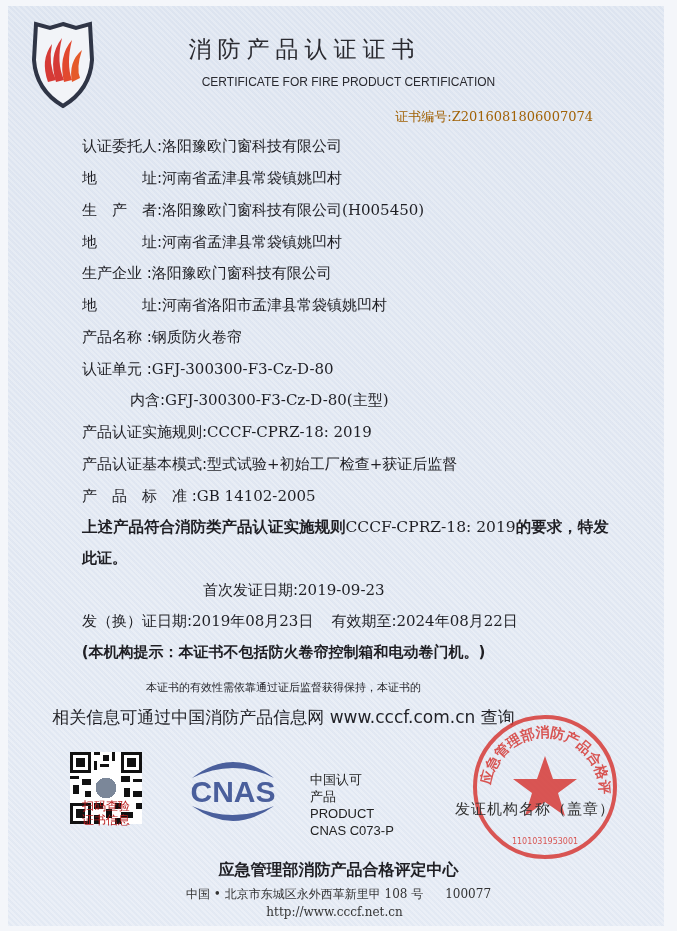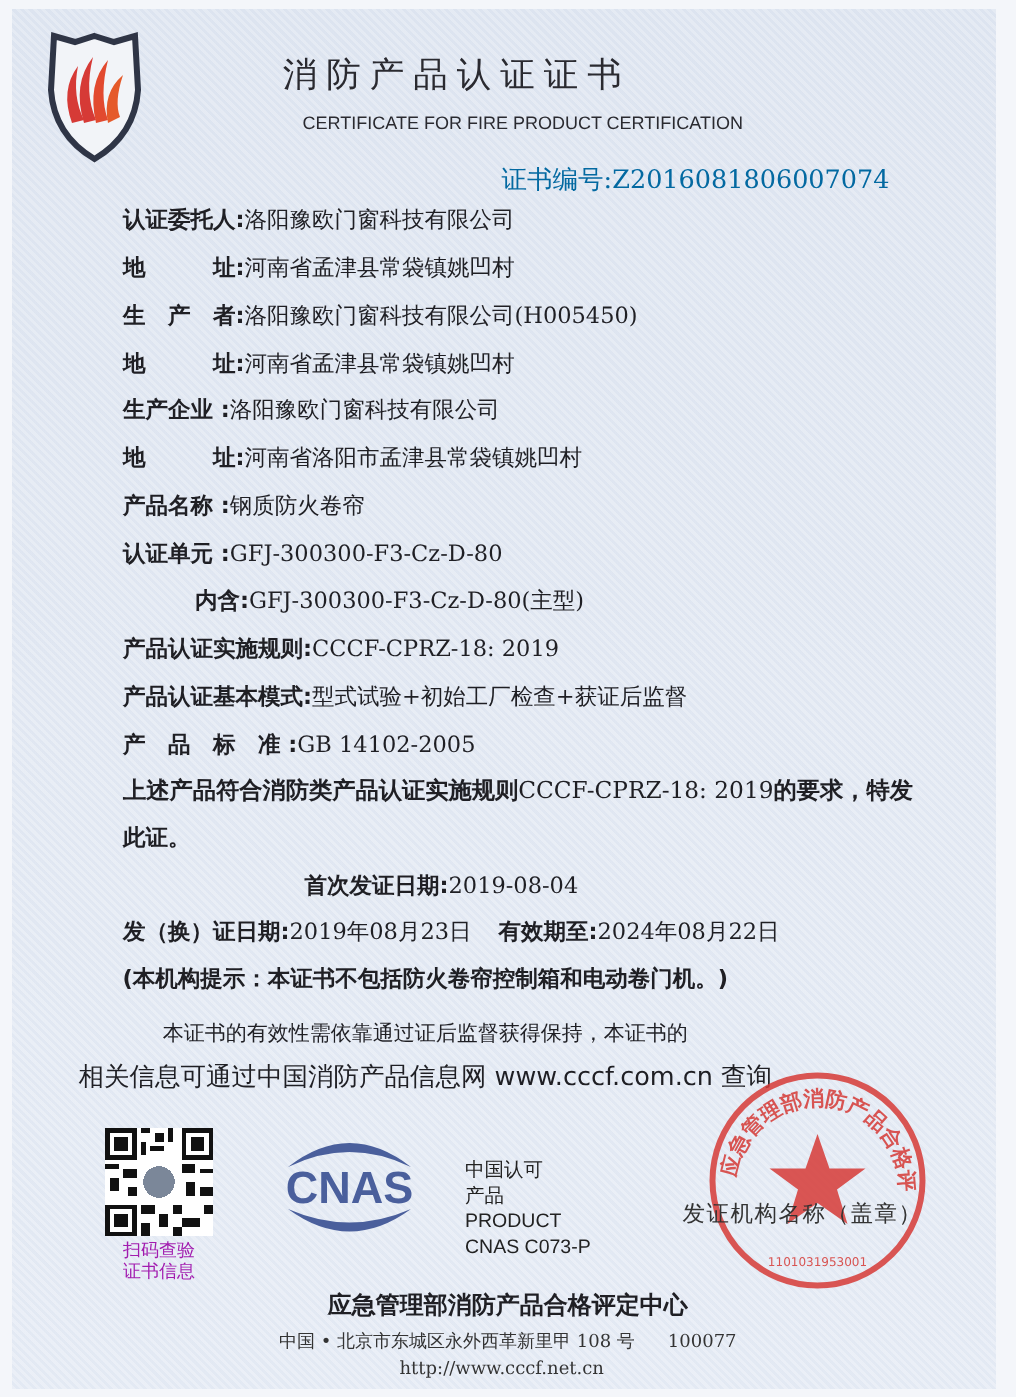--- a/index.html
+++ b/index.html
@@ -7,29 +7,29 @@
          font-family:"DejaVu Serif", serif; color:#1f1f24; }
   .paper { position:absolute; left:8px; top:6px; width:656px; height:920px;
            background:
              repeating-linear-gradient(45deg, rgba(255,255,255,0.18) 0 2px, rgba(200,210,230,0.10) 2px 4px),
              linear-gradient(180deg,#dfe6f1 0%,#e3e9f3 50%,#e6ecf5 100%); }
   .logo { position:absolute; left:30px; top:20px; width:66px; height:90px; }
   .title { position:absolute; left:0; width:609px; top:34px; text-align:center; font-size:23px;
            letter-spacing:6px; color:#2a2a30; font-family:Liberation Mono, monospace; }
   .subtitle { position:absolute; left:0; width:677px; top:75px; text-align:center; font-size:12px;
               font-family:"Liberation Sans", sans-serif; color:#2a2a30; padding-left:20px; box-sizing:border-box; }
-  .certno { position:absolute; right:84px; top:108px; font-size:17px; color:#0369a1; }
+  .certno { position:absolute; right:84px; top:108px; font-size:13px; color:#a16207; }
   .row { position:absolute; left:82px; font-size:15px; white-space:nowrap; }
-  .lbl { font-weight:bold; font-family:"DejaVu Sans", sans-serif; display:inline-block; }
+  .lbl { font-weight:normal; font-family:"DejaVu Sans", sans-serif; display:inline-block; }
   .val { font-family:"DejaVu Serif", serif; }
   .bold { font-weight:bold; font-family:Liberation Serif, serif; }
   .center { position:absolute; left:0; width:567px; text-align:center; font-size:15px;
             font-family:"DejaVu Sans", sans-serif; }
   .qr { position:absolute; left:70px; top:752px; width:72px; height:72px; background:#fff; }
-  .qr-cap { position:absolute; left:66px; top:826px; width:80px; text-align:center; font-size:12px; line-height:14px; color:#a21caf; }
+  .qr-cap { position:absolute; left:66px; top:799px; width:80px; text-align:center; font-size:12px; line-height:14px; color:#b91c1c; }
   .cnas { position:absolute; left:178px; top:752px; width:110px; height:78px; }
   .cnas-text { position:absolute; left:310px; top:752px; font-size:13px; line-height:17px; font-family:"Liberation Sans", sans-serif; color:#222;margin-top:19px; }
   .stamp { position:absolute; left:470px; top:712px; width:150px; height:150px; }
   .issuer { position:absolute; left:455px; top:800px; font-size:15px; letter-spacing:1px; color:#333;text-align:center; }
   .org { position:absolute; left:0; width:677px; top:860px; text-align:center; font-size:16px; font-weight:bold; font-family:"DejaVu Sans", sans-serif; }
   .addr { position:absolute; left:0; width:677px; top:886px; text-align:center; font-size:12px; color:#333; }
   .addr .zip { margin-left:22px;margin-top:48px; }
   .url { position:absolute; left:0; width:669px; top:905px; text-align:center; font-size:12px; color:#333; }
 </style>
 </head>
@@ -60,25 +60,25 @@
 <div class="row" style="top:328px"><span class="lbl">产品名称 :</span><span class="val">钢质防火卷帘</span></div>
 <div class="row" style="top:360px"><span class="lbl">认证单元 :</span><span class="val">GFJ-300300-F3-Cz-D-80</span></div>
 <div class="row" style="top:391px; left:130px"><span class="lbl">内含:</span><span class="val">GFJ-300300-F3-Cz-D-80(主型)</span></div>
 <div class="row" style="top:423px"><span class="lbl">产品认证实施规则:</span><span class="val">CCCF-CPRZ-18: 2019</span></div>
 <div class="row" style="top:455px"><span class="lbl">产品认证基本模式:</span><span class="val">型式试验+初始工厂检查+获证后监督</span></div>
 <div class="row" style="top:487px"><span class="lbl">产　品　标　准 :</span><span class="val">GB 14102-2005</span></div>
 
 <div class="row" style="top:517px; font-size:15.5px"><span class="bold">上述产品符合消防类产品认证实施规则</span><span class="val">CCCF-CPRZ-18: 2019</span><span class="bold">的要求，特发</span></div>
 <div class="row" style="top:549px"><span class="bold">此证。</span></div>
 
-<div class="row" style="top:581px; left:203px"><span class="lbl">首次发证日期:</span><span class="val">2019-08-04</span></div>
+<div class="row" style="top:581px; left:203px"><span class="lbl">首次发证日期:</span><span class="val">2019-09-23</span></div>
 <div class="row" style="top:612px"><span class="lbl">发（换）证日期:</span><span class="val">2019年08月23日</span><span style="display:inline-block;width:18px"></span><span class="lbl">有效期至:</span><span class="val">2024年08月22日</span></div>
 <div class="center bold" style="top:643px">(本机构提示：本证书不包括防火卷帘控制箱和电动卷门机。)</div>
 
-<div class="center" style="top:680px; font-size:14px">本证书的有效性需依靠通过证后监督获得保持，本证书的</div>
+<div class="center" style="top:680px; font-size:11px">本证书的有效性需依靠通过证后监督获得保持，本证书的</div>
 <div class="center" style="top:706px; font-size:17px">相关信息可通过中国消防产品信息网 www.cccf.com.cn 查询</div>
 
 <svg class="qr" viewBox="0 0 24 24" shape-rendering="crispEdges">
   <rect width="24" height="24" fill="#fff"></rect>
   <g fill="#111">
     <rect x="0" y="0" width="7" height="7"></rect>
       <rect x="1" y="1" width="5" height="5" fill="#fff"></rect>
       <rect x="2" y="2" width="3" height="3"></rect>
     <rect x="17" y="0" width="7" height="7"></rect>
       <rect x="18" y="1" width="5" height="5" fill="#fff"></rect>

